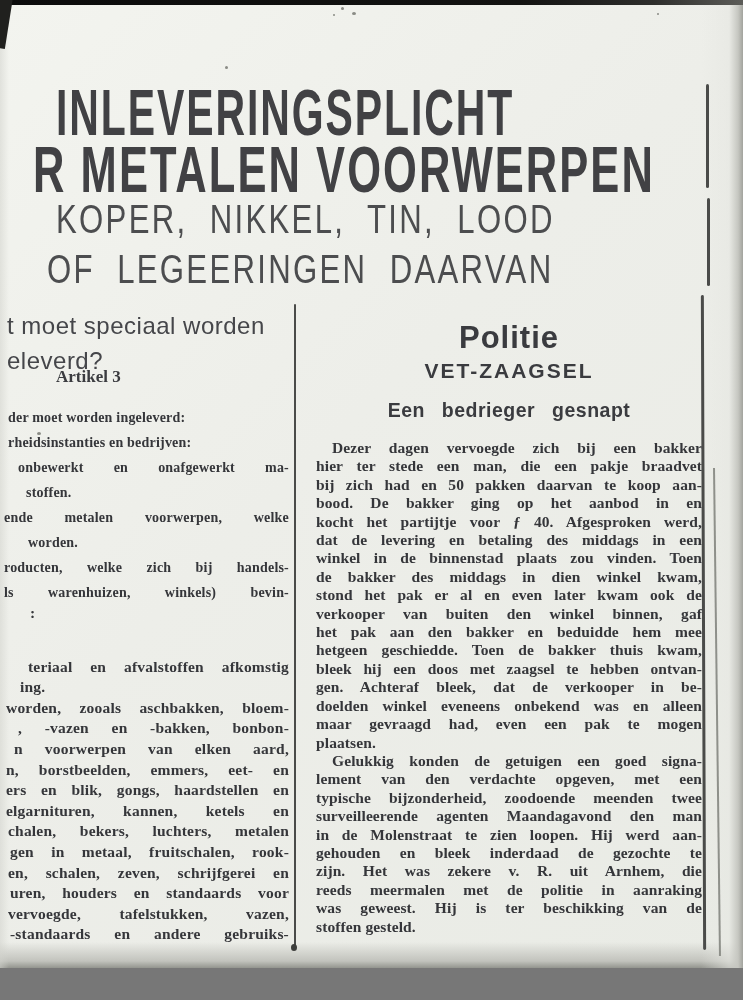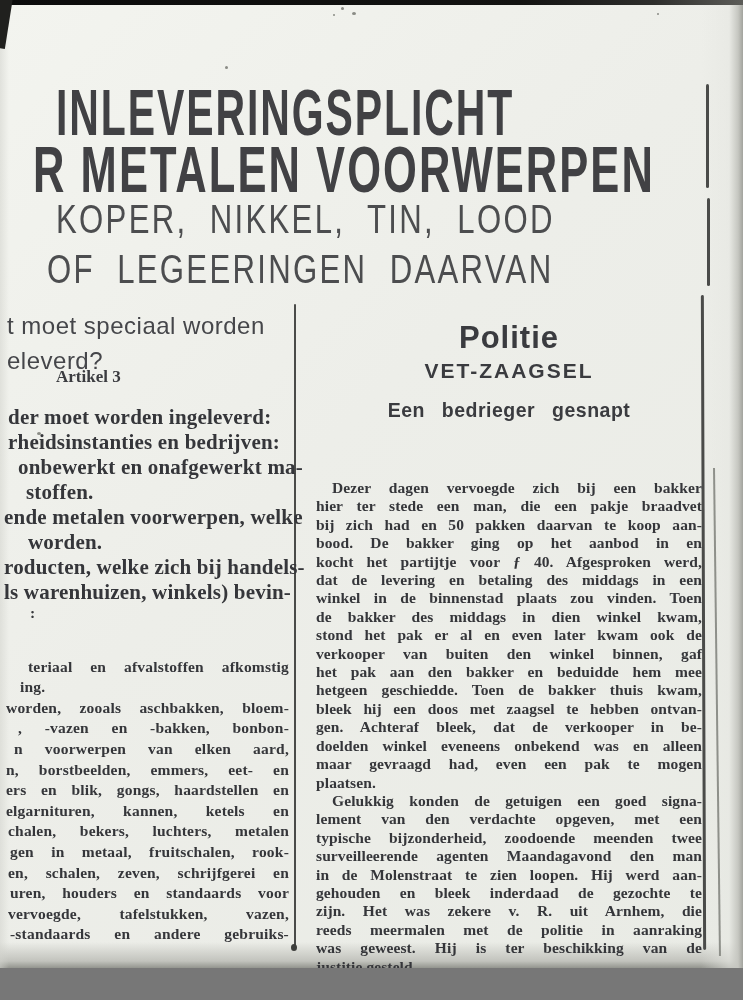--- a/index.html
+++ b/index.html
@@ -38,31 +38,31 @@
   .rule-r-seg2{left:707px;top:198px;width:3px;height:88px;}
   .rule-r-long{left:702px;top:295px;width:3px;height:655px;transform:rotate(-.2deg);}
   .rule-r-faint{left:716px;top:468px;width:2px;height:488px;background:#8e908a;transform:rotate(-.7deg);position:absolute;}
 
   
   .lc-heading{position:absolute;left:7px;top:308px;width:286px;
     font-family:"Liberation Sans",sans-serif;font-weight:400;color:#45464a;
     font-size:24px;line-height:35px;letter-spacing:.5px;}
   .lc-artikel{position:absolute;left:56px;top:367px;font-weight:700;font-size:17px;color:#3b3c40;}
   .lc-body{position:absolute;left:4px;width:285px;font-weight:700;letter-spacing:.2px;}
-  .lc-body1{top:405px;font-size:21px;line-height:25px;}
+  .lc-body1{top:405px;font-size:14px;line-height:25px;}
   .lc-body2{top:592px;font-size:15.5px;line-height:20.6px;}
 
   
   .rc{position:absolute;left:316px;width:386px;text-align:center;color:#3a3b3f;
       font-family:"Liberation Sans",sans-serif;font-weight:700;}
   .rc-politie{top:320px;font-size:31px;letter-spacing:1px;}
   .rc-vet{top:359px;font-size:21px;letter-spacing:2px;word-spacing:4px;}
   .rc-bedrieger{top:399px;font-size:19.5px;word-spacing:11px;letter-spacing:.5px;}
   .rc-body{position:absolute;left:316px;top:439px;width:386px;
-    font-size:15.5px;line-height:18.4px;font-weight:700;letter-spacing:.1px;margin-top:40px;}
+    font-size:15.5px;line-height:18.4px;font-weight:700;letter-spacing:.1px;}
 
   
   .tl{text-align:justify;text-align-last:justify;white-space:nowrap;}
   .tl.noj{text-align:left;text-align-last:left;}
   .para{margin:0;}
 </style>
 </head>
 <body>
 
 <div class="page">
@@ -147,17 +147,17 @@
       <div class="para">
         <div class="tl" style="padding-left: 16px;">Gelukkig konden de getuigen een goed signa-</div>
         <div class="tl">lement van den verdachte opgeven, met een</div>
         <div class="tl">typische bijzonderheid, zoodoende meenden twee</div>
         <div class="tl">surveilleerende agenten Maandagavond den man</div>
         <div class="tl">in de Molenstraat te zien loopen. Hij werd aan-</div>
         <div class="tl">gehouden en bleek inderdaad de gezochte te</div>
         <div class="tl">zijn. Het was zekere v. R. uit Arnhem, die</div>
         <div class="tl">reeds meermalen met de politie in aanraking</div>
         <div class="tl">was geweest. Hij is ter beschikking van de</div>
-        <div class="tl noj">justitie gesteld.</div>
+        <div class="tl noj">stoffen gesteld.</div>
       </div>
     </div>
 
 </div>
 
 </body></html>

